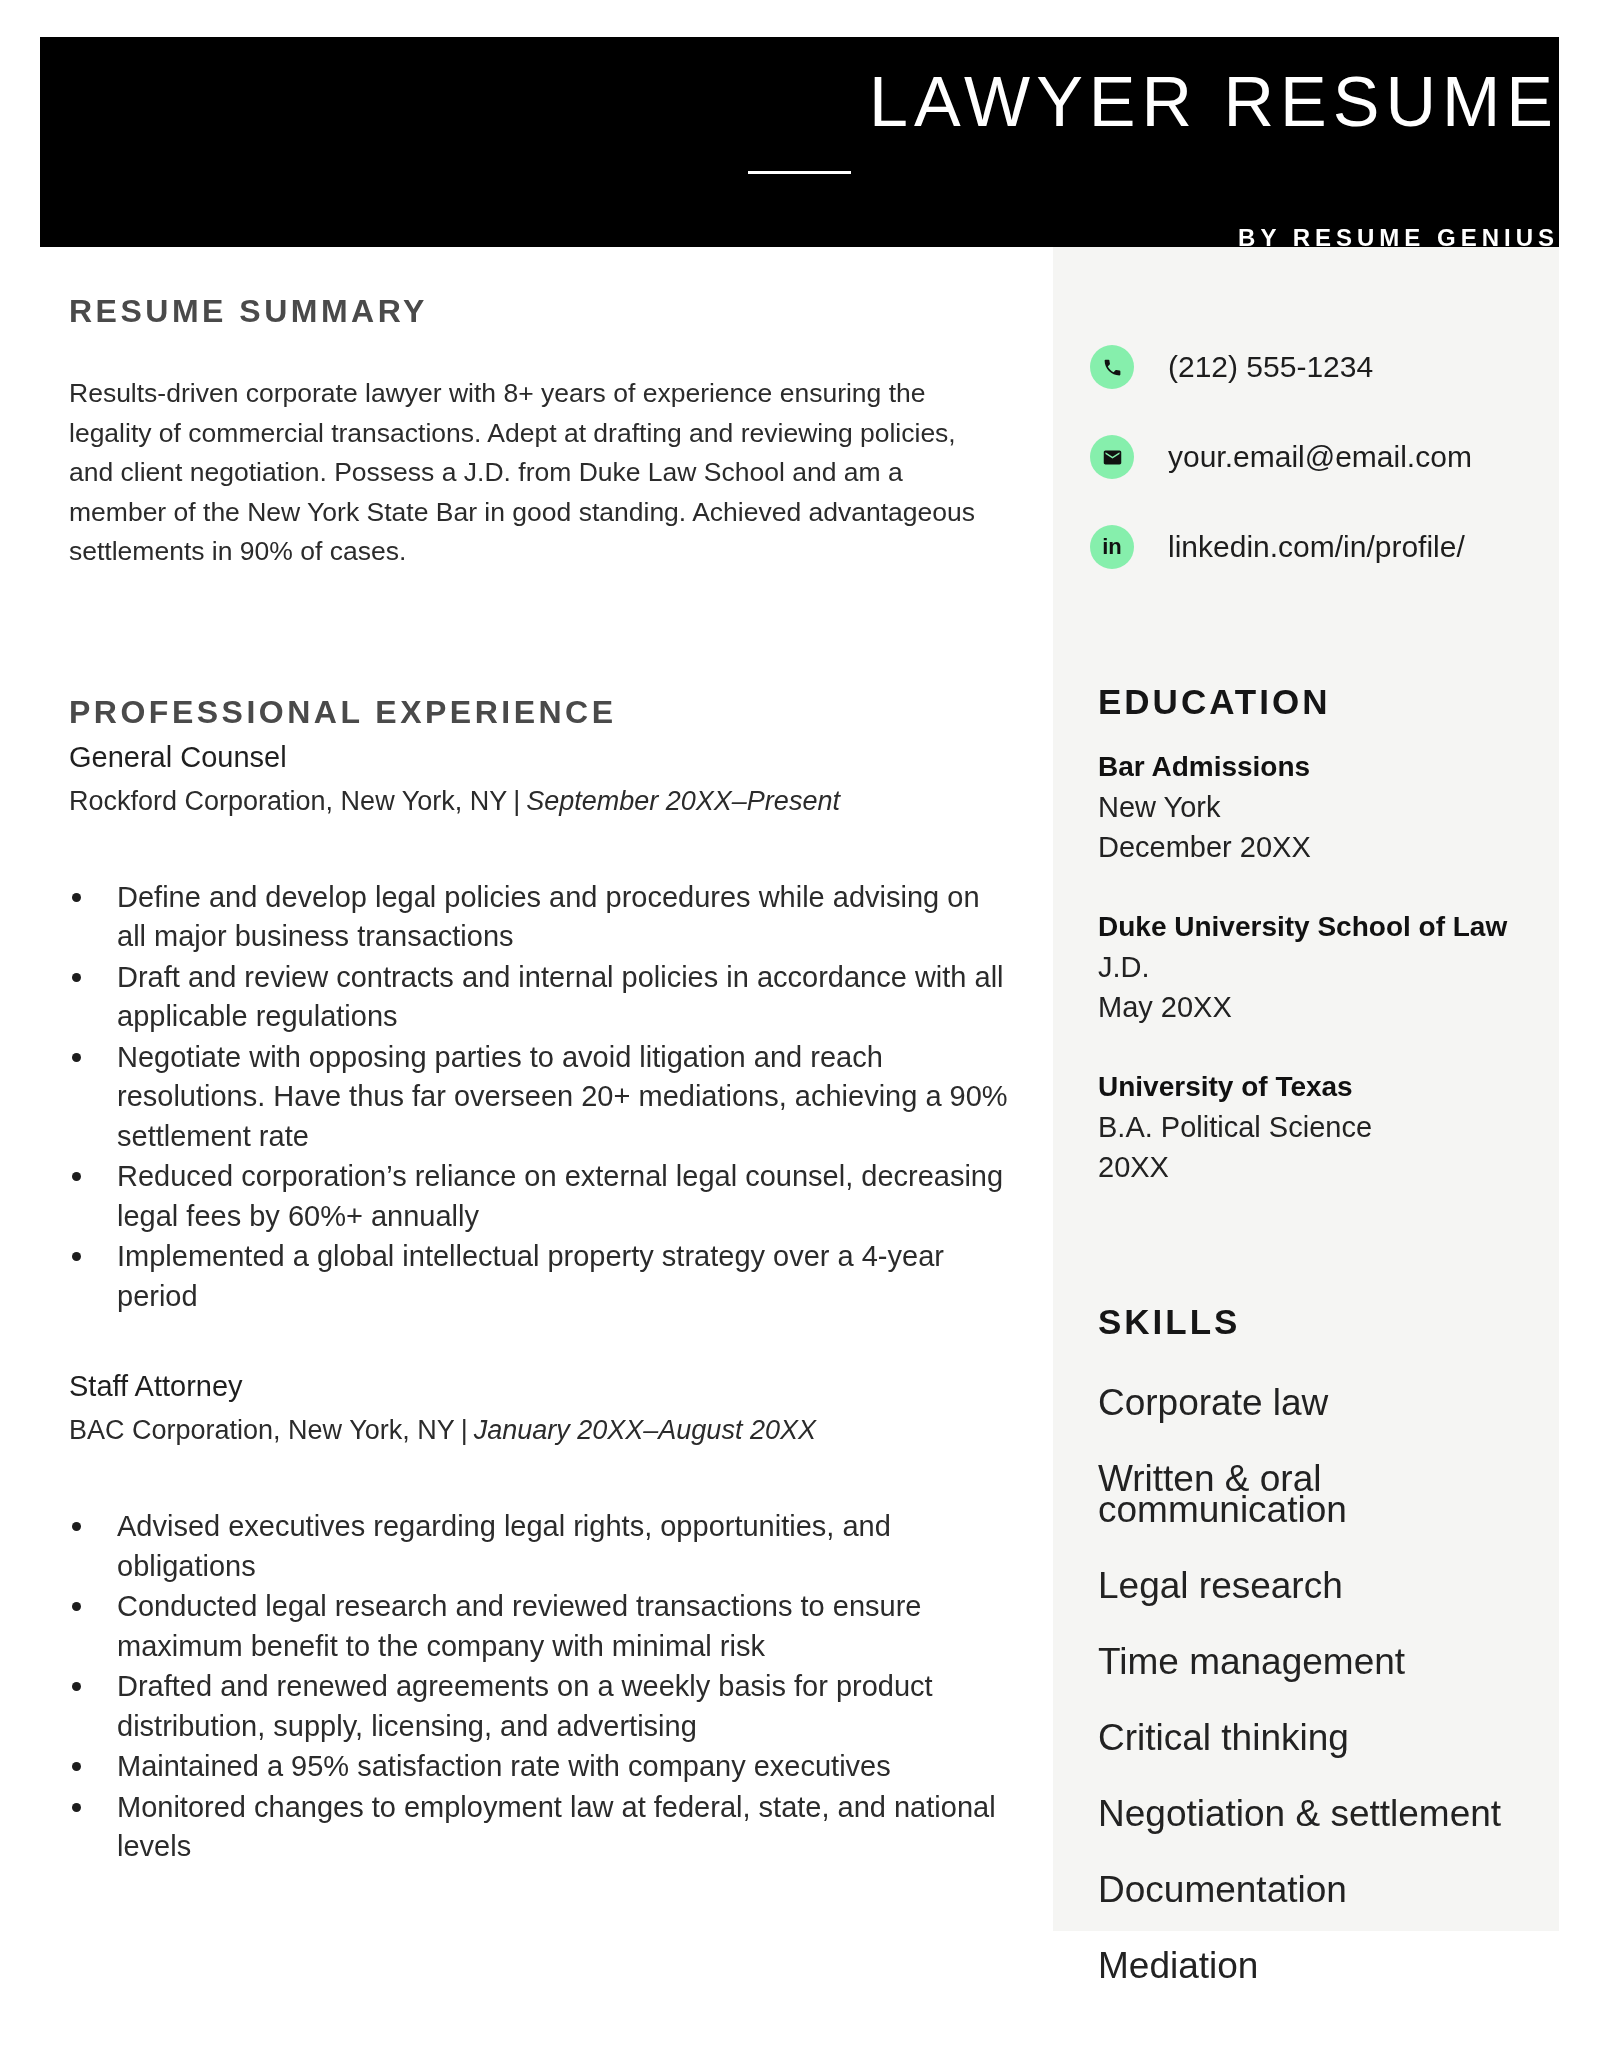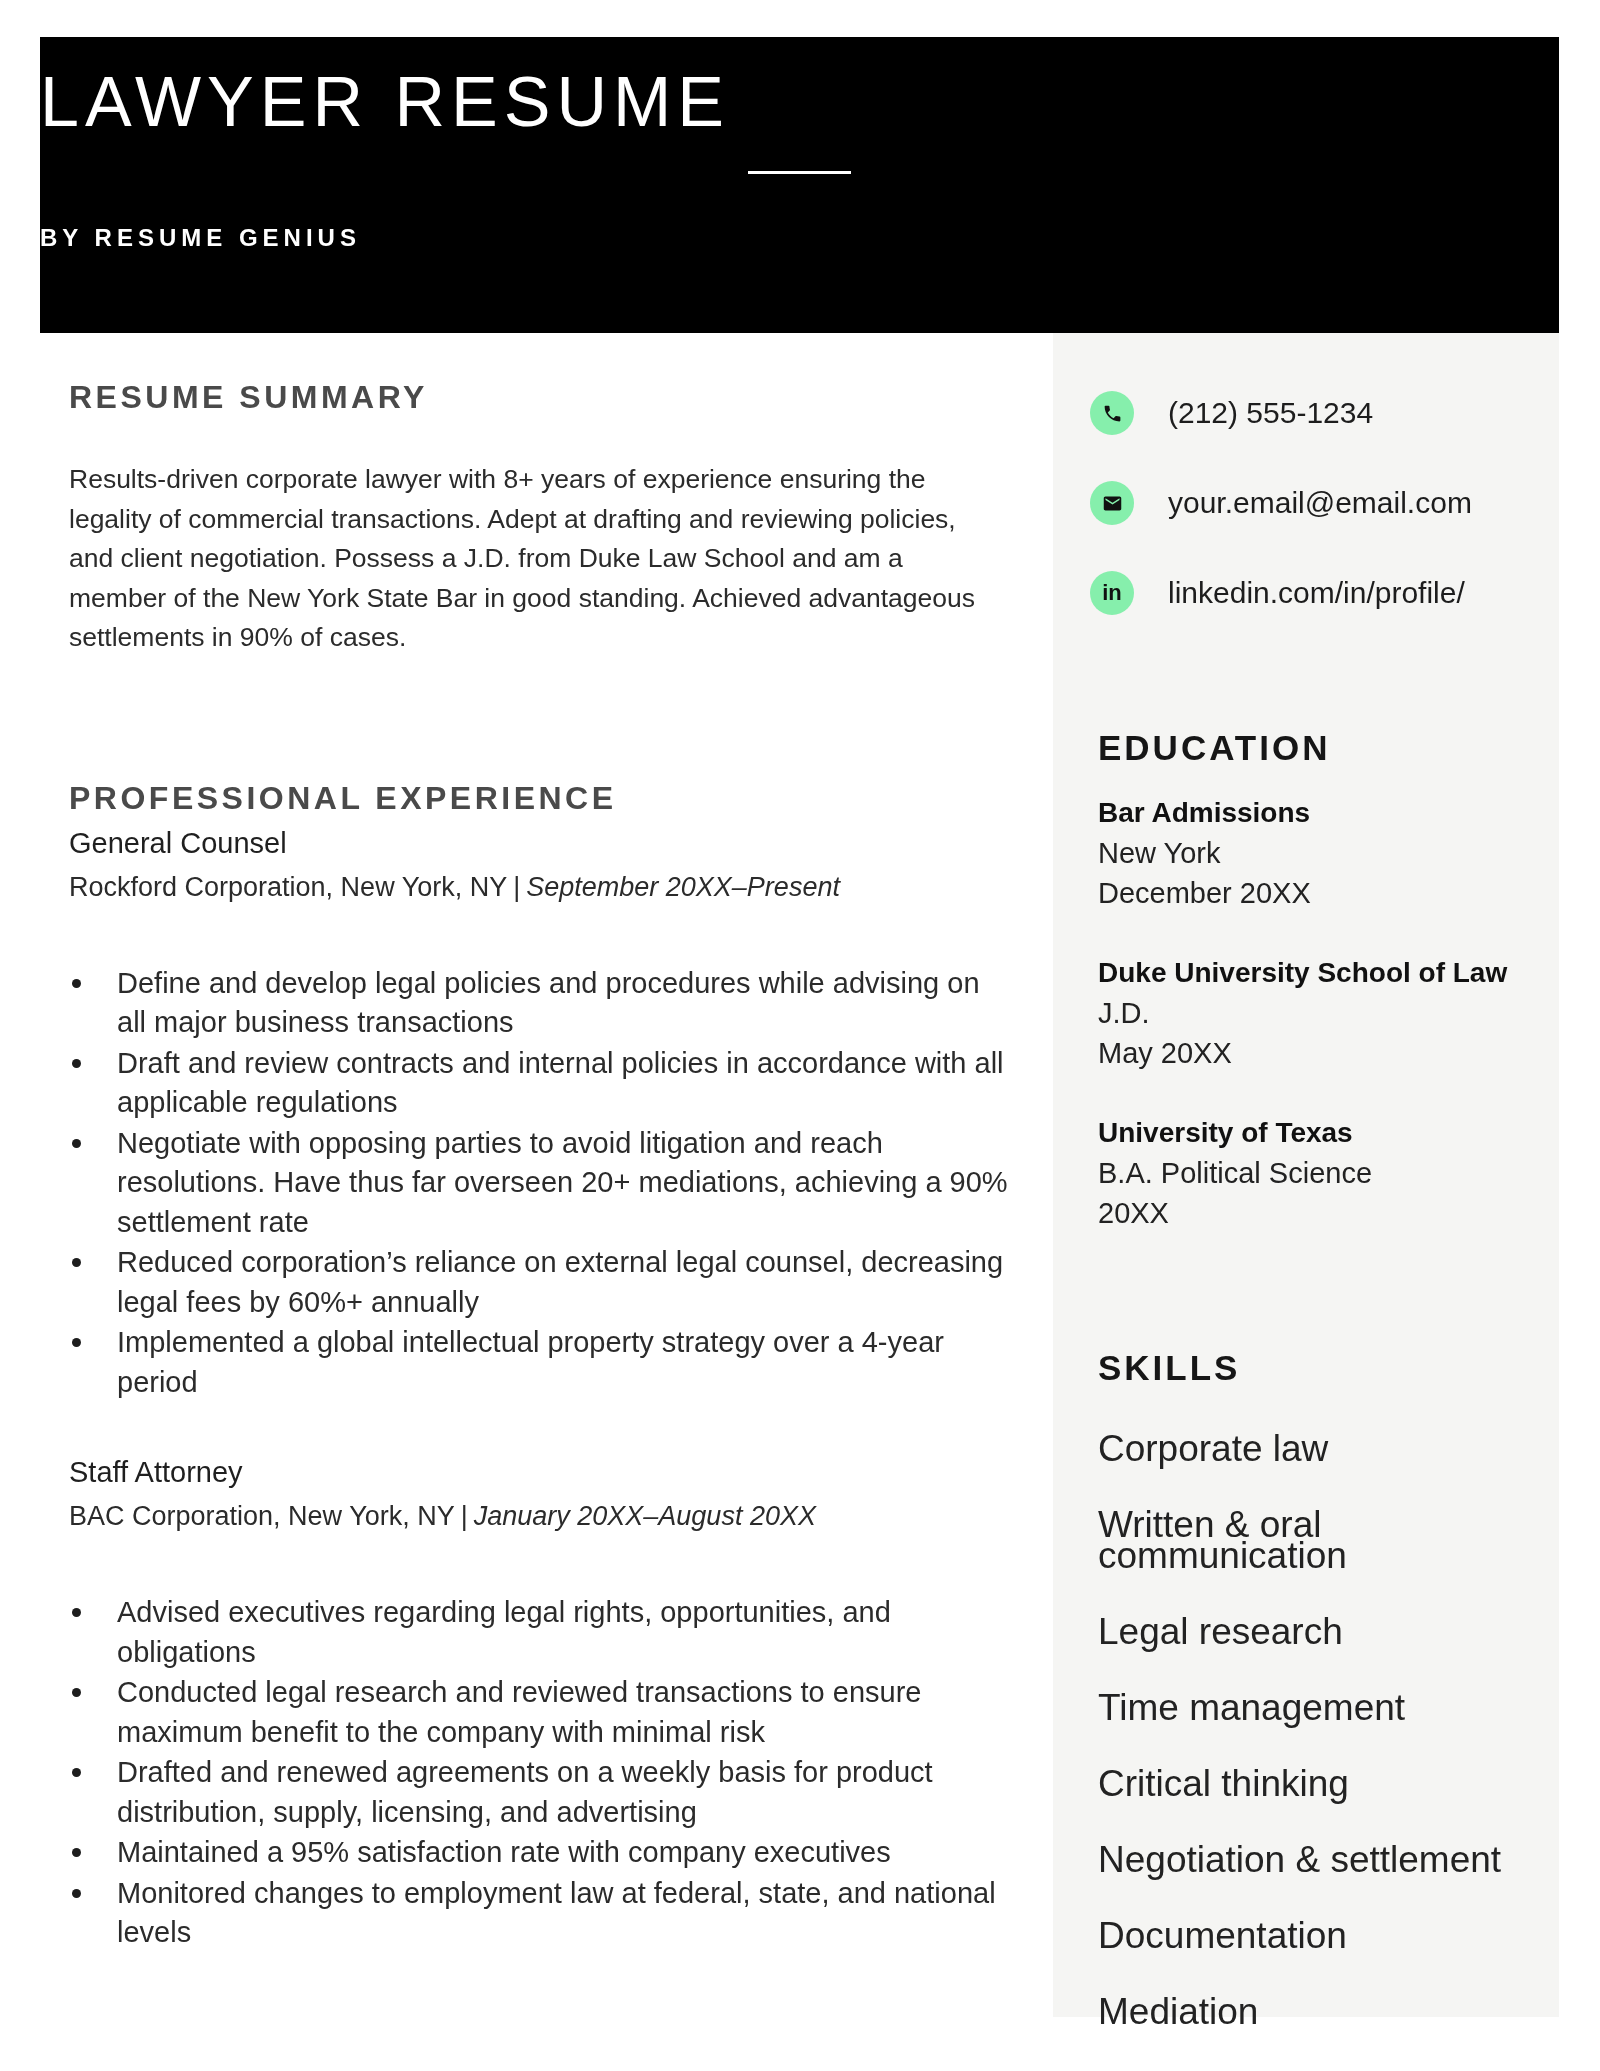--- a/index.html
+++ b/index.html
@@ -6,23 +6,23 @@
   .page{
     position:relative;
     width:1600px;height:2071px;
     background:#ffffff;
     font-family:"Liberation Sans", sans-serif;
     overflow:hidden;
   }
   
   .banner{
     margin:37px 41px 0 40px;
-    height:296px;
+    height:210px;
     background:#000000;
-    text-align:left;
+    text-align:right;
     box-sizing:border-box;
     padding-top:30px;
   }
   .banner h1{
     margin:0;
     color:#ffffff;
     font-size:70px;
     font-weight:400;
     letter-spacing:6px;
     line-height:70px;
@@ -106,20 +106,21 @@
     width:9px;height:9px;border-radius:50%;
     background:#1d1d1d;
   }
   .job2{margin-top:50px;}
   
   .contact{margin-left:-8px;}
   .contact-row{
     display:flex;align-items:center;
     height:44px;
     margin-bottom:46px;
+    margin-top:40px;
   }
   .icon-circle{
     flex:none;
     width:44px;height:44px;border-radius:50%;
     background:#86efac;
     display:flex;align-items:center;justify-content:center;
   }
   .icon-circle svg{display:block;}
   .in-glyph{
     font-size:22px;font-weight:700;color:#111111;line-height:1;

